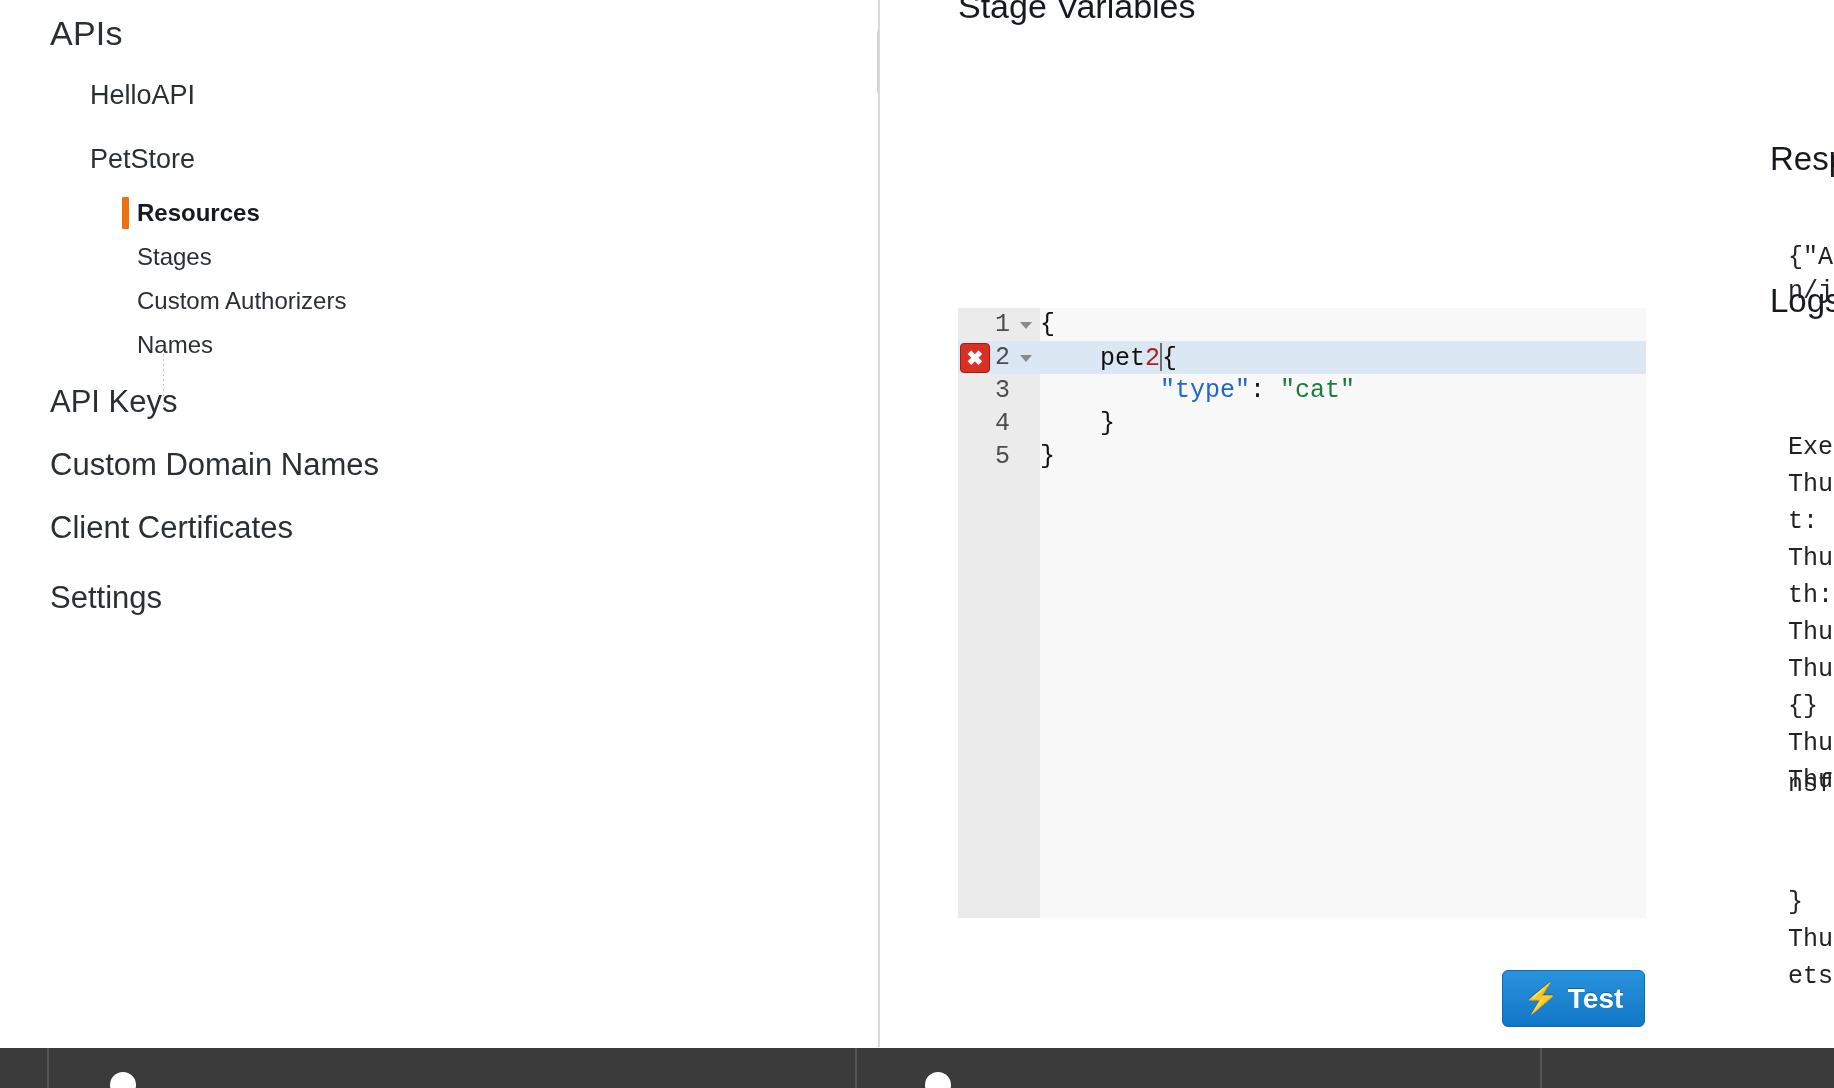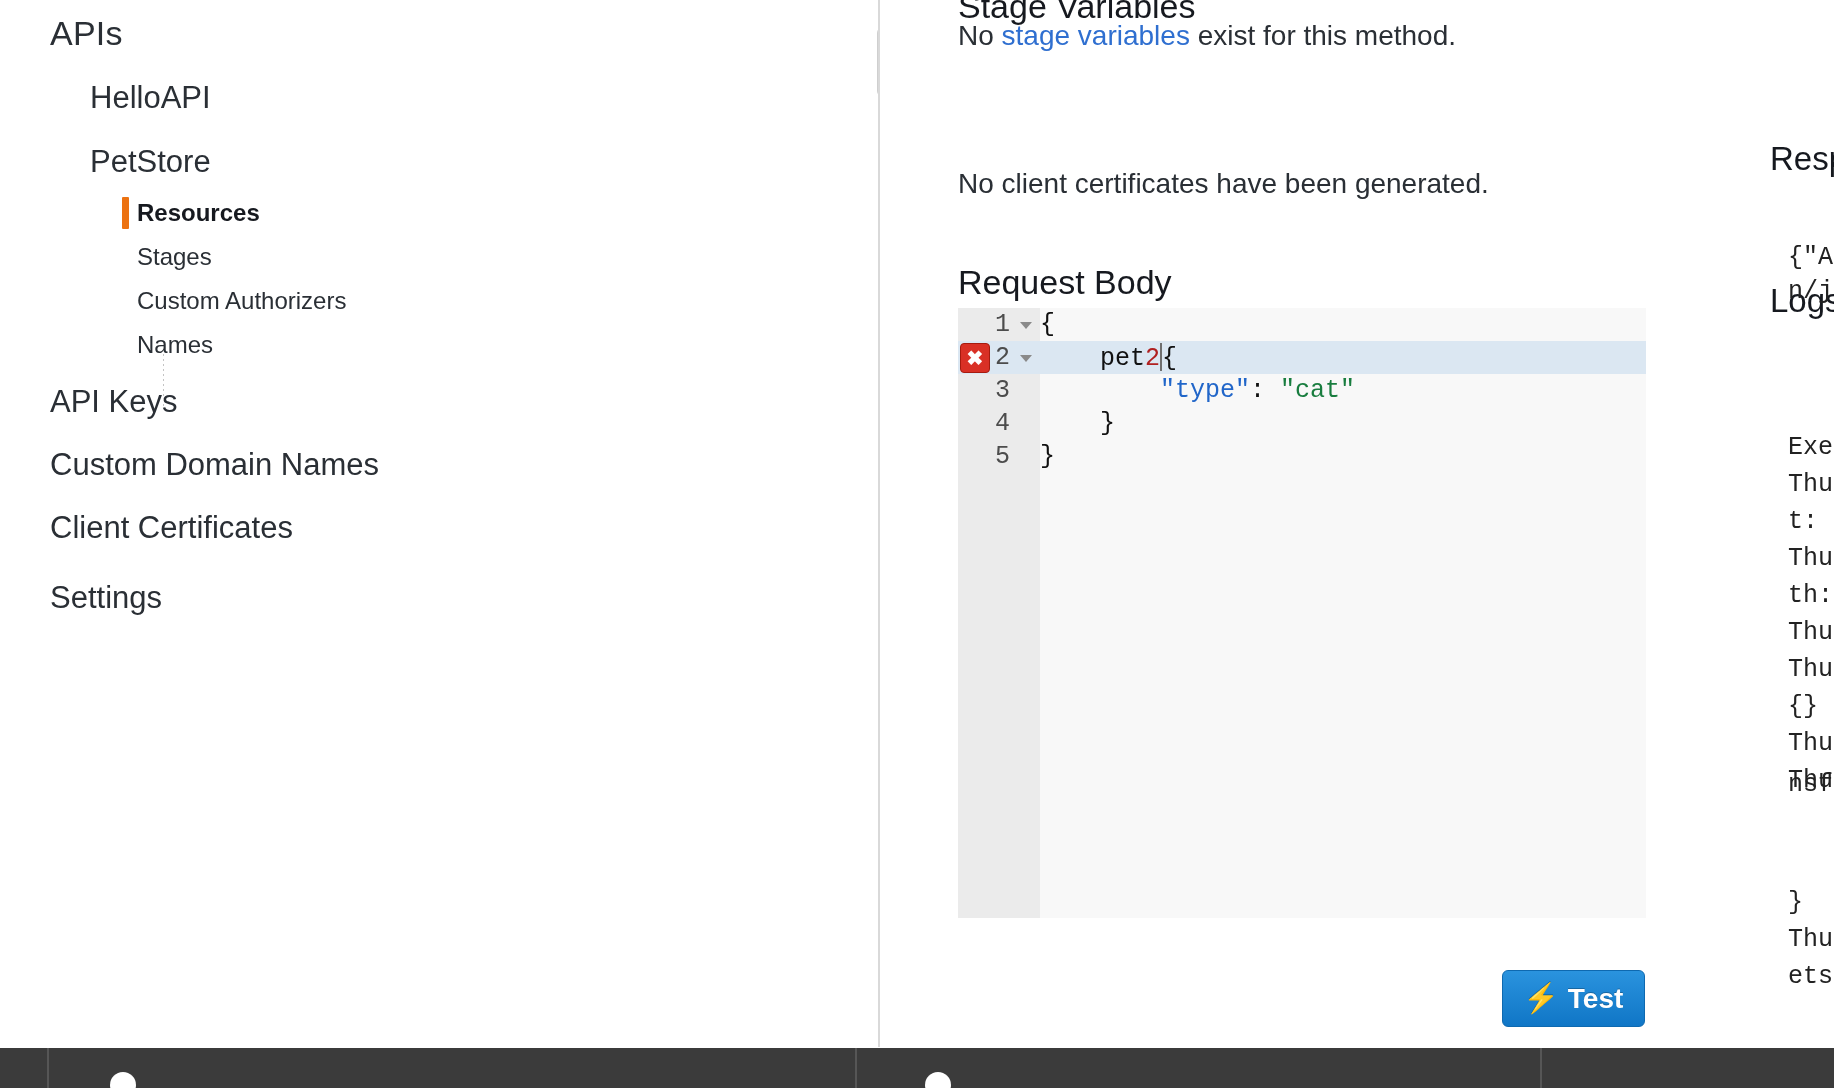--- a/index.html
+++ b/index.html
@@ -9,21 +9,21 @@
     font-family:"Liberation Sans", sans-serif;
     color:#333333;
     overflow:hidden;
     position:relative;
   }
   .root{position:absolute;inset:0;}
 
   
   .leftnav{position:absolute;left:0;top:0;width:455px;height:1050px;background:#fff;}
   .nav-top{font-size:34px;color:#2a2f35;position:absolute;left:50px;top:14px;letter-spacing:.2px;}
-  .nav-l2{font-size:31px;color:#2a2f35;position:absolute;left:90px;}
+  .nav-l2{font-size:27px;color:#2a2f35;position:absolute;left:90px;}
   .nav-l3{font-size:24px;color:#2a2f35;position:absolute;left:137px;}
   .nav-l3.sel{font-weight:bold;color:#16191f;}
   .sel-bar{position:absolute;left:122px;width:7px;height:32px;background:#ec7211;border-radius:1px;}
   .nav-root{font-size:31px;color:#2a2f35;position:absolute;left:50px;text-align:right;}
 
   
   .respanel{position:absolute;left:456px;top:0;width:424px;height:1050px;background:#fff;}
   .divider-l{position:absolute;left:456px;top:0;width:2px;height:1047px;background:#d9d9d9;}
   .divider-r{position:absolute;left:878px;top:0;width:2px;height:1047px;background:#d9d9d9;}
 
@@ -201,27 +201,22 @@
         <div class="trow">
           <span class="tlabel m-options" style="margin-left: 146px;">OPTIONS</span>
         </div>
       </div>
   </div>
 
   <div class="divider-r"></div>
 
   <div class="center">
     <div class="sec-h" style="left:78px;top:-13px;">Stage Variables</div>
-    <div class="sec-p" style="left:78px;top:20px;">
-      <span>No </span><span class="lnk">stage variables</span><span> exist for this method.</span>
-    </div>
-
-    <div class="sec-p" style="left:78px;top:168px;">No client certificates have been generated.</div>
-
-    <div class="sec-h" style="left:78px;top:263px;">Request Body</div>
+
+
   </div>
 
   <div class="editor">
     <div class="gutter"></div>
     <div class="ebody"></div>
     <div id="editor-lines">
         <div class="eline" style="top: 0px;">
           <span class="lnum">1</span>
           <span class="foldc" style="left: 62px; top: 14px;"></span>
           <span class="etext">{</span>

